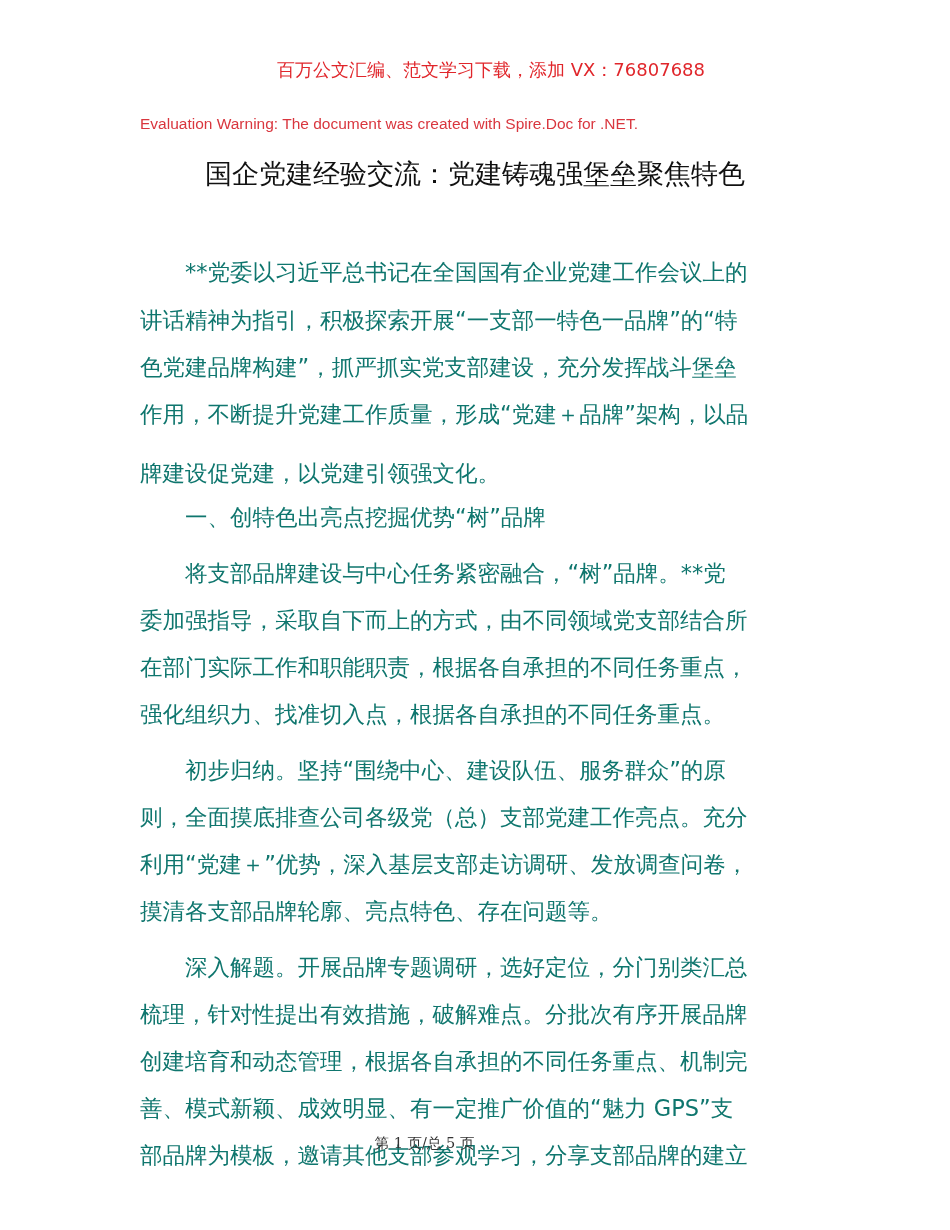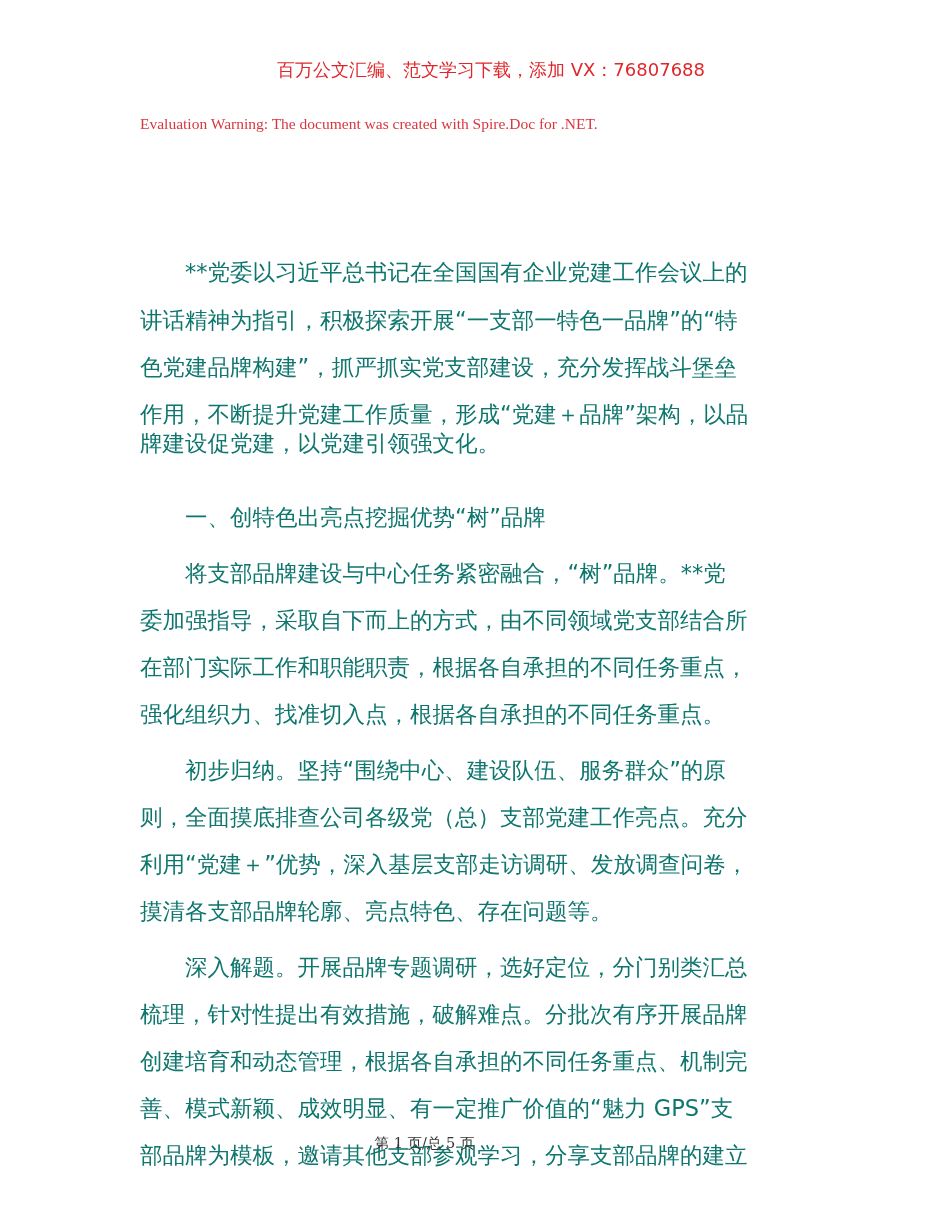--- a/index.html
+++ b/index.html
@@ -1,36 +1,37 @@
 <!DOCTYPE html>
 <html><head>
 <meta charset="utf-8">
 <style>
   html, body { margin:0; padding:0; background:#ffffff; }
   body { width:950px; height:1230px; position:relative; overflow:hidden; font-family:"DejaVu Sans","Liberation Sans",sans-serif; }
   .header { position:absolute; top:56px; left:0; width:950px; text-align:center; color:#e0262b; font-size:18px; line-height:28px;padding-left:16px; }
-  .warning { position:absolute; top:112px; left:140px; color:#d9363e; font-family:Liberation Serif, serif; font-size:15.5px; line-height:24px; white-space:nowrap; }
+  .warning { position:absolute; top:112px; left:140px; color:#d9363e; font-family:Liberation Sans, sans-serif; font-size:15.5px; line-height:24px; white-space:nowrap; }
   .title { position:absolute; top:152px; left:140px; width:670px; text-align:center; font-size:27px; line-height:44px; color:#111; }
   .line { position:absolute; left:140px; width:672px; font-size:22.5px; line-height:32px; color:#0f766e; white-space:nowrap; letter-spacing:0px; }
   .footer { position:absolute; top:1134px; left:0; width:849px; text-align:center; font-family:"DejaVu Serif","Liberation Serif",serif; font-size:14.5px; color:#333; }
 </style>
 </head>
 <body>
 
 <div class="header">百万公文汇编、范文学习下载，添加 VX：76807688</div>
 <div class="warning">Evaluation Warning: The document was created with Spire.Doc for .NET.</div>
 
 <div class="title">
+  <div>国企党建经验交流：党建铸魂强堡垒聚焦特色</div>
 </div>
 
 <div class="line" style="top:256px">　　**党委以习近平总书记在全国国有企业党建工作会议上的</div>
 <div class="line" style="top:304px">讲话精神为指引，积极探索开展“一支部一特色一品牌”的“特</div>
 <div class="line" style="top:351px">色党建品牌构建”，抓严抓实党支部建设，充分发挥战斗堡垒</div>
 <div class="line" style="top:398px">作用，不断提升党建工作质量，形成“党建＋品牌”架构，以品</div>
-<div class="line" style="top:427px">牌建设促党建，以党建引领强文化。</div>
+<div class="line" style="top:457px">牌建设促党建，以党建引领强文化。</div>
 <div class="line" style="top:501px">　　一、创特色出亮点挖掘优势“树”品牌</div>
 <div class="line" style="top:557px">　　将支部品牌建设与中心任务紧密融合，“树”品牌。**党</div>
 <div class="line" style="top:604px">委加强指导，采取自下而上的方式，由不同领域党支部结合所</div>
 <div class="line" style="top:651px">在部门实际工作和职能职责，根据各自承担的不同任务重点，</div>
 <div class="line" style="top:698px">强化组织力、找准切入点，根据各自承担的不同任务重点。</div>
 <div class="line" style="top:754px">　　初步归纳。坚持“围绕中心、建设队伍、服务群众”的原</div>
 <div class="line" style="top:801px">则，全面摸底排查公司各级党（总）支部党建工作亮点。充分</div>
 <div class="line" style="top:848px">利用“党建＋”优势，深入基层支部走访调研、发放调查问卷，</div>
 <div class="line" style="top:895px">摸清各支部品牌轮廓、亮点特色、存在问题等。</div>
 <div class="line" style="top:951px">　　深入解题。开展品牌专题调研，选好定位，分门别类汇总</div>

